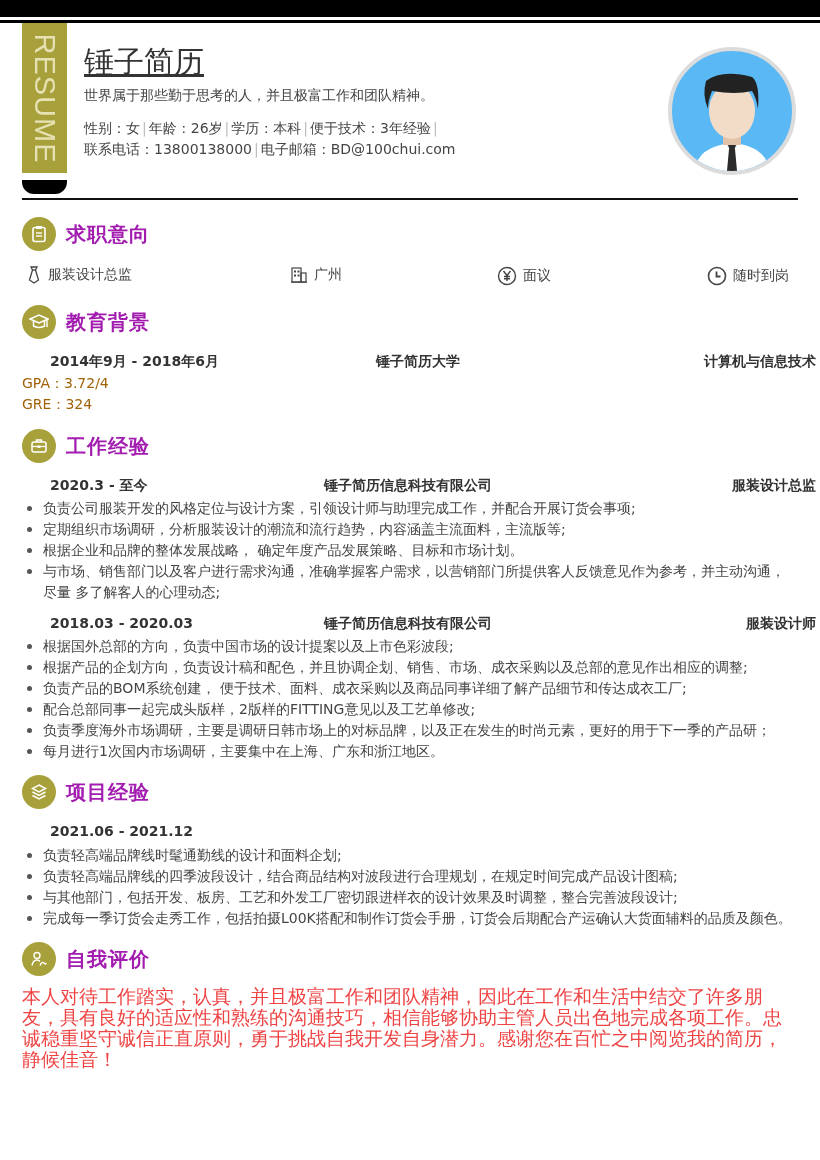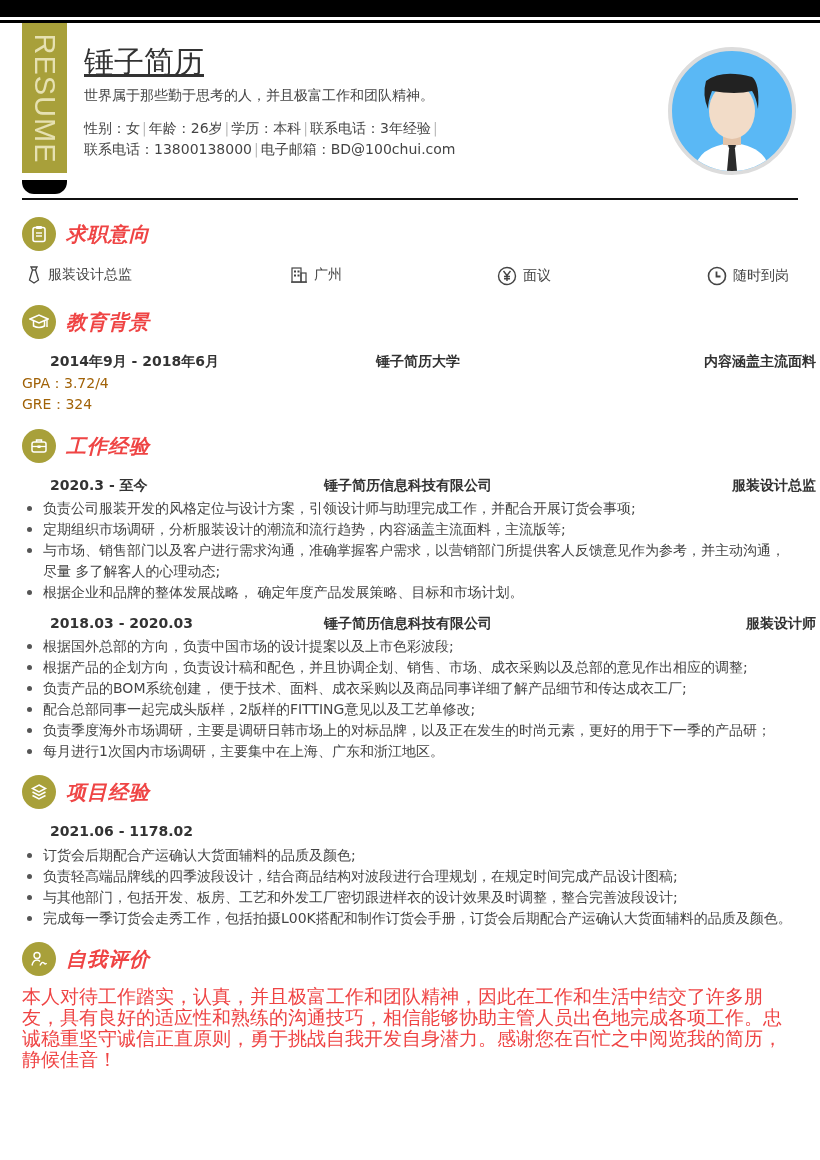--- a/index.html
+++ b/index.html
@@ -48,21 +48,21 @@
   }
 
   .divider { position: absolute; left: 22px; top: 198px; width: 776px; height: 2px; background: #111; }
 
   .section-head { position: absolute; left: 22px; display: flex; align-items: center; }
   .section-icon {
     width: 34px; height: 34px; border-radius: 50%; background: #a8a03a;
     display: flex; align-items: center; justify-content: center;
   }
   .section-title {
-    margin-left: 10px; font-size: 20px; font-weight: bold; color: #ef4444; letter-spacing: 1px; font-style: italic;
+    margin-left: 10px; font-size: 20px; font-weight: bold; color: #a21caf; letter-spacing: 1px;
   }
 
   .intent-row { position: absolute; top: 266px; left: 22px; width: 776px; height: 22px; }
   .intent-item { position: absolute; top: 0; display: flex; align-items: center; font-size: 14px; color: #444; }
   .intent-item svg { margin-right: 6px; }
 
   .row3 { position: absolute; left: 22px; width: 766px; height: 20px; font-size: 14px; font-weight: bold; color: #333; margin-left: 28px; }
   .row3 .c1 { position: absolute; left: 0; top: 0; }
   .row3 .c2 { position: absolute; left: 0; right: 0; top: 0; text-align: center; }
   .row3 .c3 { position: absolute; right: 0; top: 0; }
@@ -91,21 +91,21 @@
 
 <div class="resume-tab">
   <span>RESUME</span>
 </div>
 <div class="resume-foot"></div>
 
 <h1 class="header-title">锤子简历</h1>
 <div class="header-motto">世界属于那些勤于思考的人，并且极富工作和团队精神。</div>
 
 <div class="header-info l1">
-  <span>性别：女</span><span class="sep">|</span><span>年龄：26岁</span><span class="sep">|</span><span>学历：本科</span><span class="sep">|</span><span>联系电话：3年经验</span><span class="sep">|</span>
+  <span>性别：女</span><span class="sep">|</span><span>年龄：26岁</span><span class="sep">|</span><span>学历：本科</span><span class="sep">|</span><span>便于技术：3年经验</span><span class="sep">|</span>
 </div>
 <div class="header-info l2">
   <span>联系电话：13800138000</span><span class="sep">|</span><span>电子邮箱：BD@100chui.com</span>
 </div>
 
 <div class="avatar">
   <svg width="120" height="120" viewBox="0 0 120 120">
     <path d="M22 120 Q26 95 60 92 Q94 95 98 120 Z" fill="#ffffff"></path>
     <path d="M52 92 L60 100 L68 92 Z" fill="#e8e8e8"></path>
     <path d="M57 98 L63 98 L65 120 L55 120 Z" fill="#2b2b2b"></path>
@@ -174,21 +174,21 @@
         <line x1="18" y1="6.5" x2="18" y2="12" stroke="#fff" stroke-width="1.4"></line>
         <circle cx="18" cy="13" r="1" fill="#fff"></circle>
       </svg>
   </div>
   <div class="section-title">教育背景</div>
 </div>
 
 <div class="row3" style="top:353px">
   <span class="c1">2014年9月 - 2018年6月</span>
   <span class="c2" style="left:-30px">锤子简历大学</span>
-  <span class="c3">内容涵盖主流面料</span>
+  <span class="c3">计算机与信息技术</span>
 </div>
 <div class="plain" style="top:375px">GPA：3.72/4</div>
 <div class="plain" style="top:396px">GRE：324</div>
 
 <div class="section-head" style="top:429px">
   <div class="section-icon">
     <svg width="18" height="18" viewBox="0 0 18 18">
         <rect x="2" y="5" width="14" height="10" rx="2" fill="none" stroke="#fff" stroke-width="1.5"></rect>
         <path d="M6.5 5 V3 H11.5 V5" fill="none" stroke="#fff" stroke-width="1.5"></path>
         <line x1="2" y1="9.5" x2="16" y2="9.5" stroke="#fff" stroke-width="1.3"></line>
@@ -199,22 +199,22 @@
 </div>
 
 <div class="row3" style="top:477px">
   <span class="c1">2020.3 - 至今</span>
   <span class="c2" style="left:-50px">锤子简历信息科技有限公司</span>
   <span class="c3">服装设计总监</span>
 </div>
 <ul class="bullets" style="top:498px">
   <li>负责公司服装开发的风格定位与设计方案，引领设计师与助理完成工作，并配合开展订货会事项;</li>
   <li>定期组织市场调研，分析服装设计的潮流和流行趋势，内容涵盖主流面料，主流版等;</li>
+  <li>根据企业和品牌的整体发展战略， 确定年度产品发展策略、目标和市场计划。</li>
   <li>与市场、销售部门以及客户进行需求沟通，准确掌握客户需求，以营销部门所提供客人反馈意见作为参考，并主动沟通，尽量 多了解客人的心理动态;</li>
-  <li>根据企业和品牌的整体发展战略， 确定年度产品发展策略、目标和市场计划。</li>
 </ul>
 
 <div class="row3" style="top:615px">
   <span class="c1">2018.03 - 2020.03</span>
   <span class="c2" style="left:-50px">锤子简历信息科技有限公司</span>
   <span class="c3">服装设计师</span>
 </div>
 <ul class="bullets" style="top:636px">
   <li>根据国外总部的方向，负责中国市场的设计提案以及上市色彩波段;</li>
   <li>根据产品的企划方向，负责设计稿和配色，并且协调企划、销售、市场、成衣采购以及总部的意见作出相应的调整;</li>
@@ -229,24 +229,24 @@
     <svg width="18" height="18" viewBox="0 0 18 18">
         <path d="M9 2 L15.5 5.5 L9 9 L2.5 5.5 Z" fill="none" stroke="#fff" stroke-width="1.5"></path>
         <path d="M2.5 9 L9 12.5 L15.5 9" fill="none" stroke="#fff" stroke-width="1.5"></path>
         <path d="M2.5 12.5 L9 16 L15.5 12.5" fill="none" stroke="#fff" stroke-width="1.5"></path>
       </svg>
   </div>
   <div class="section-title">项目经验</div>
 </div>
 
 <div class="row3" style="top:823px">
-  <span class="c1">2021.06 - 1178.02</span>
+  <span class="c1">2021.06 - 2021.12</span>
 </div>
 <ul class="bullets" style="top:845px">
-  <li>订货会后期配合产运确认大货面辅料的品质及颜色;</li>
+  <li>负责轻高端品牌线时髦通勤线的设计和面料企划;</li>
   <li>负责轻高端品牌线的四季波段设计，结合商品结构对波段进行合理规划，在规定时间完成产品设计图稿;</li>
   <li>与其他部门，包括开发、板房、工艺和外发工厂密切跟进样衣的设计效果及时调整，整合完善波段设计;</li>
   <li>完成每一季订货会走秀工作，包括拍摄L00K搭配和制作订货会手册，订货会后期配合产运确认大货面辅料的品质及颜色。</li>
 </ul>
 
 <div class="section-head" style="top:942px">
   <div class="section-icon">
     <svg width="18" height="18" viewBox="0 0 18 18">
         <circle cx="7" cy="5.5" r="3" fill="none" stroke="#fff" stroke-width="1.4"></circle>
         <path d="M2 15.5 Q3 10 7 10 Q9 10 10 11.5" fill="none" stroke="#fff" stroke-width="1.4"></path>

